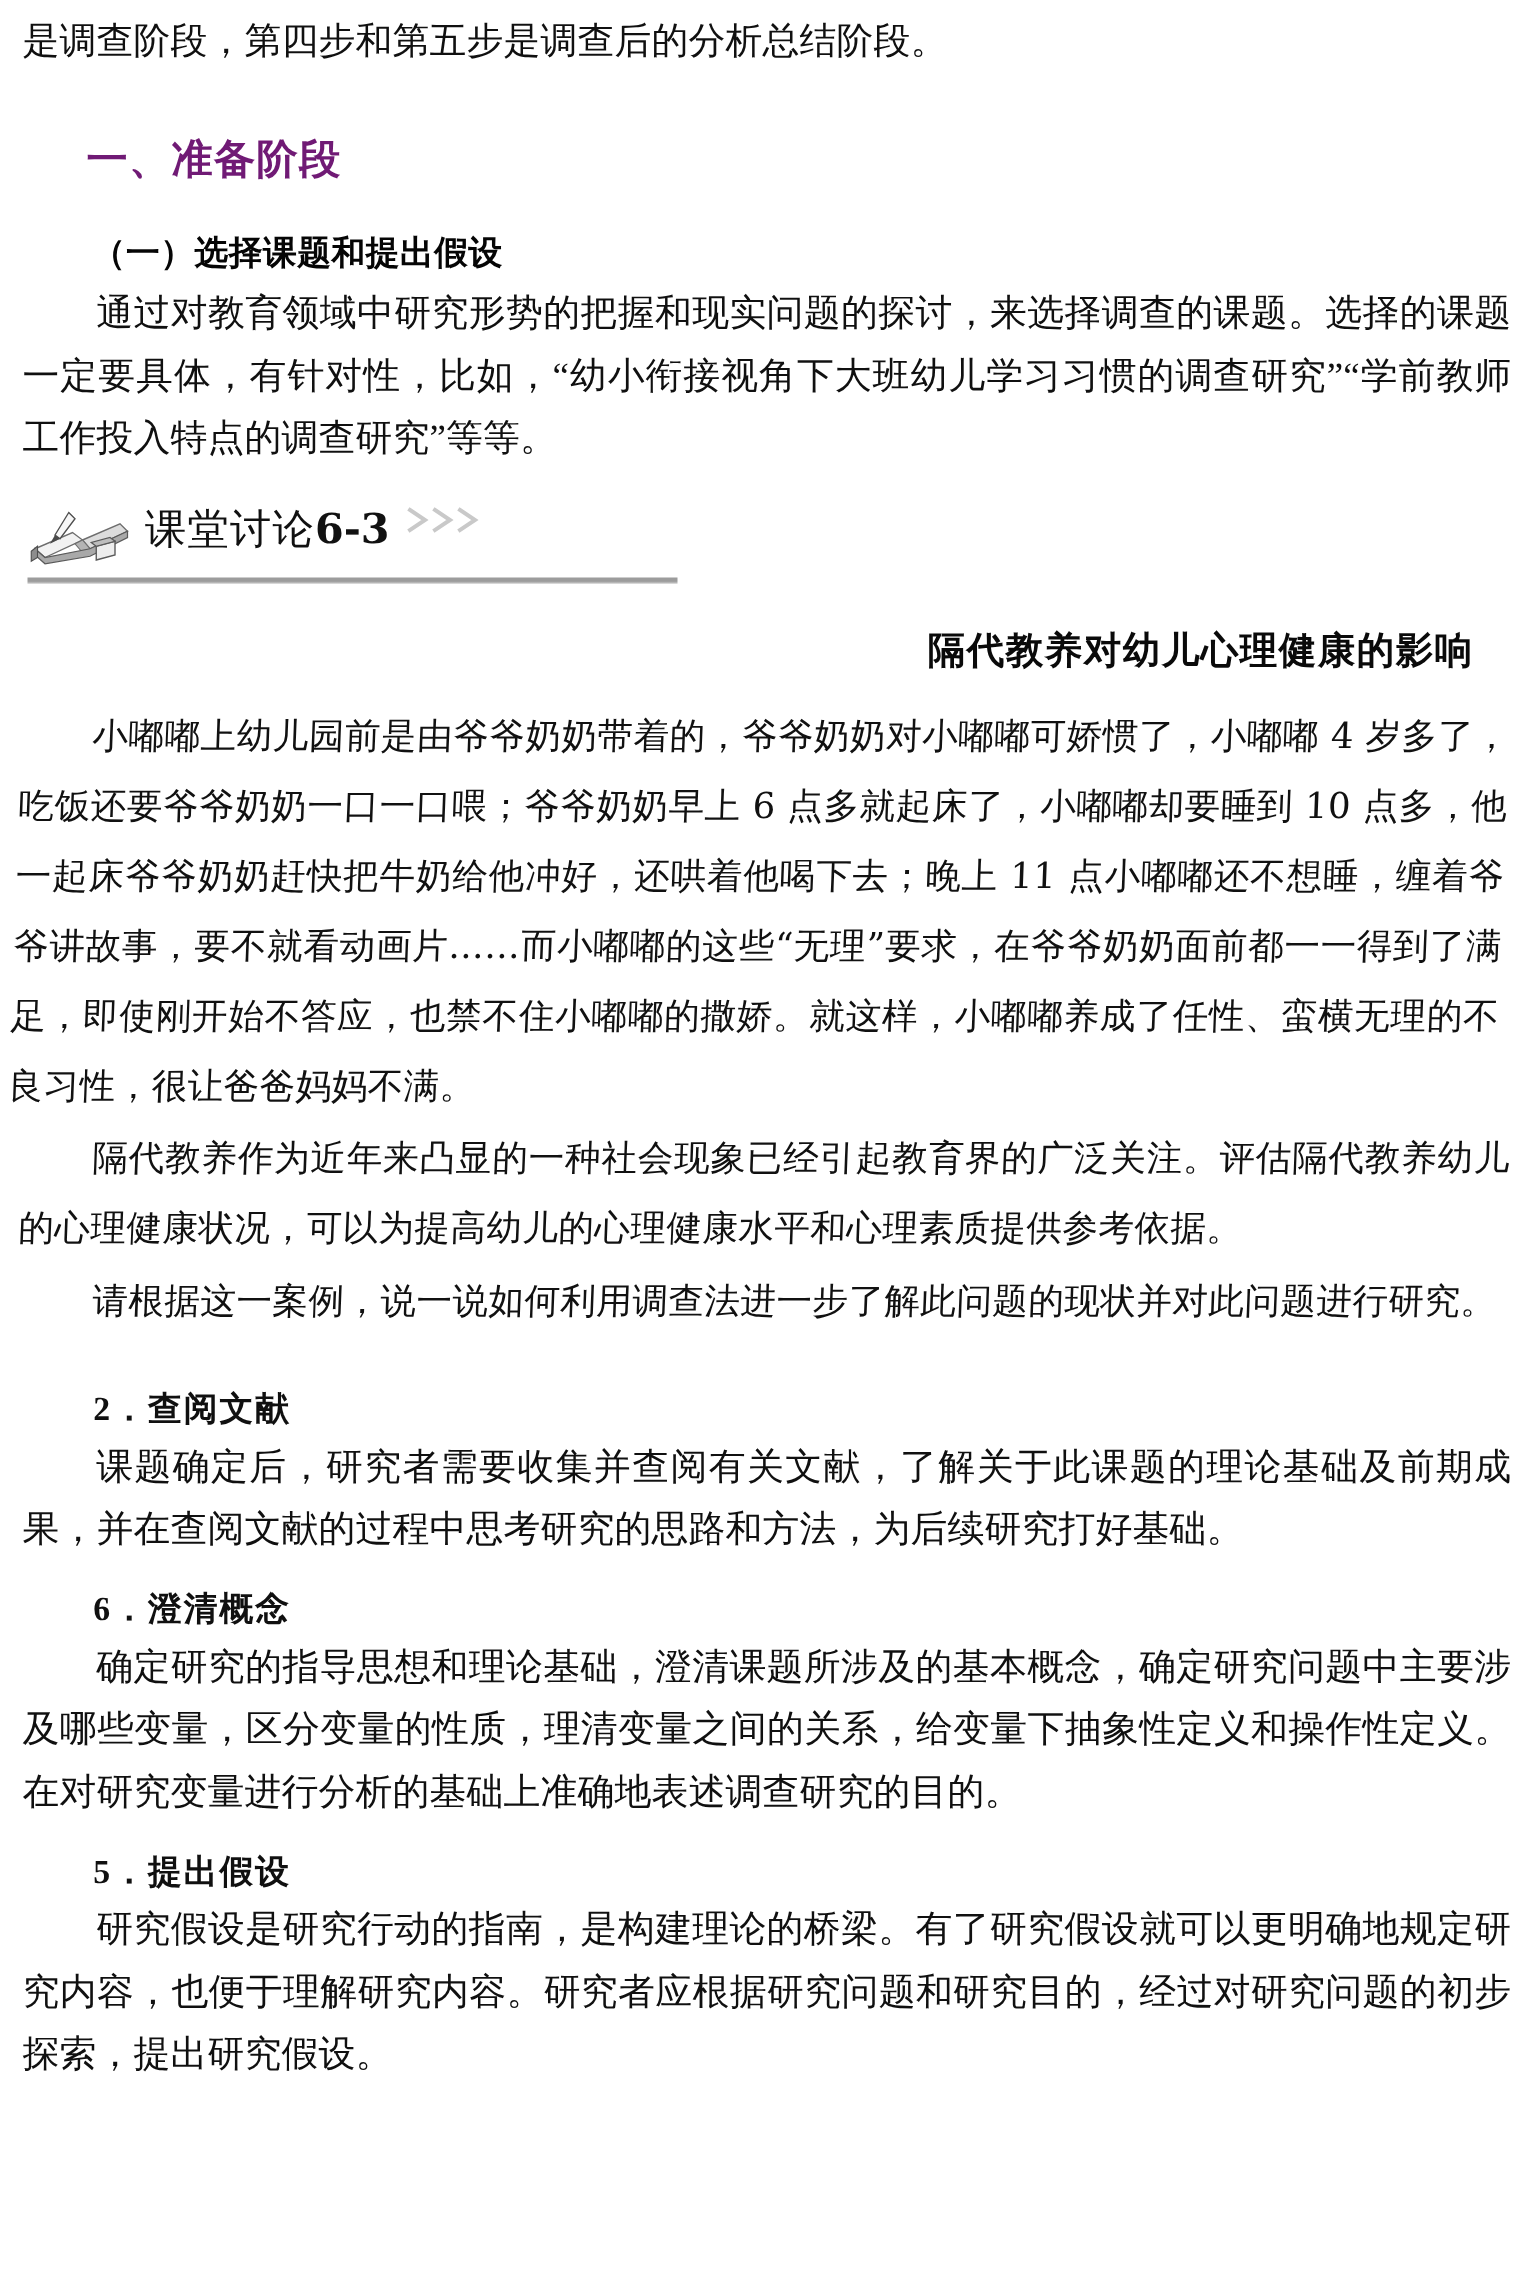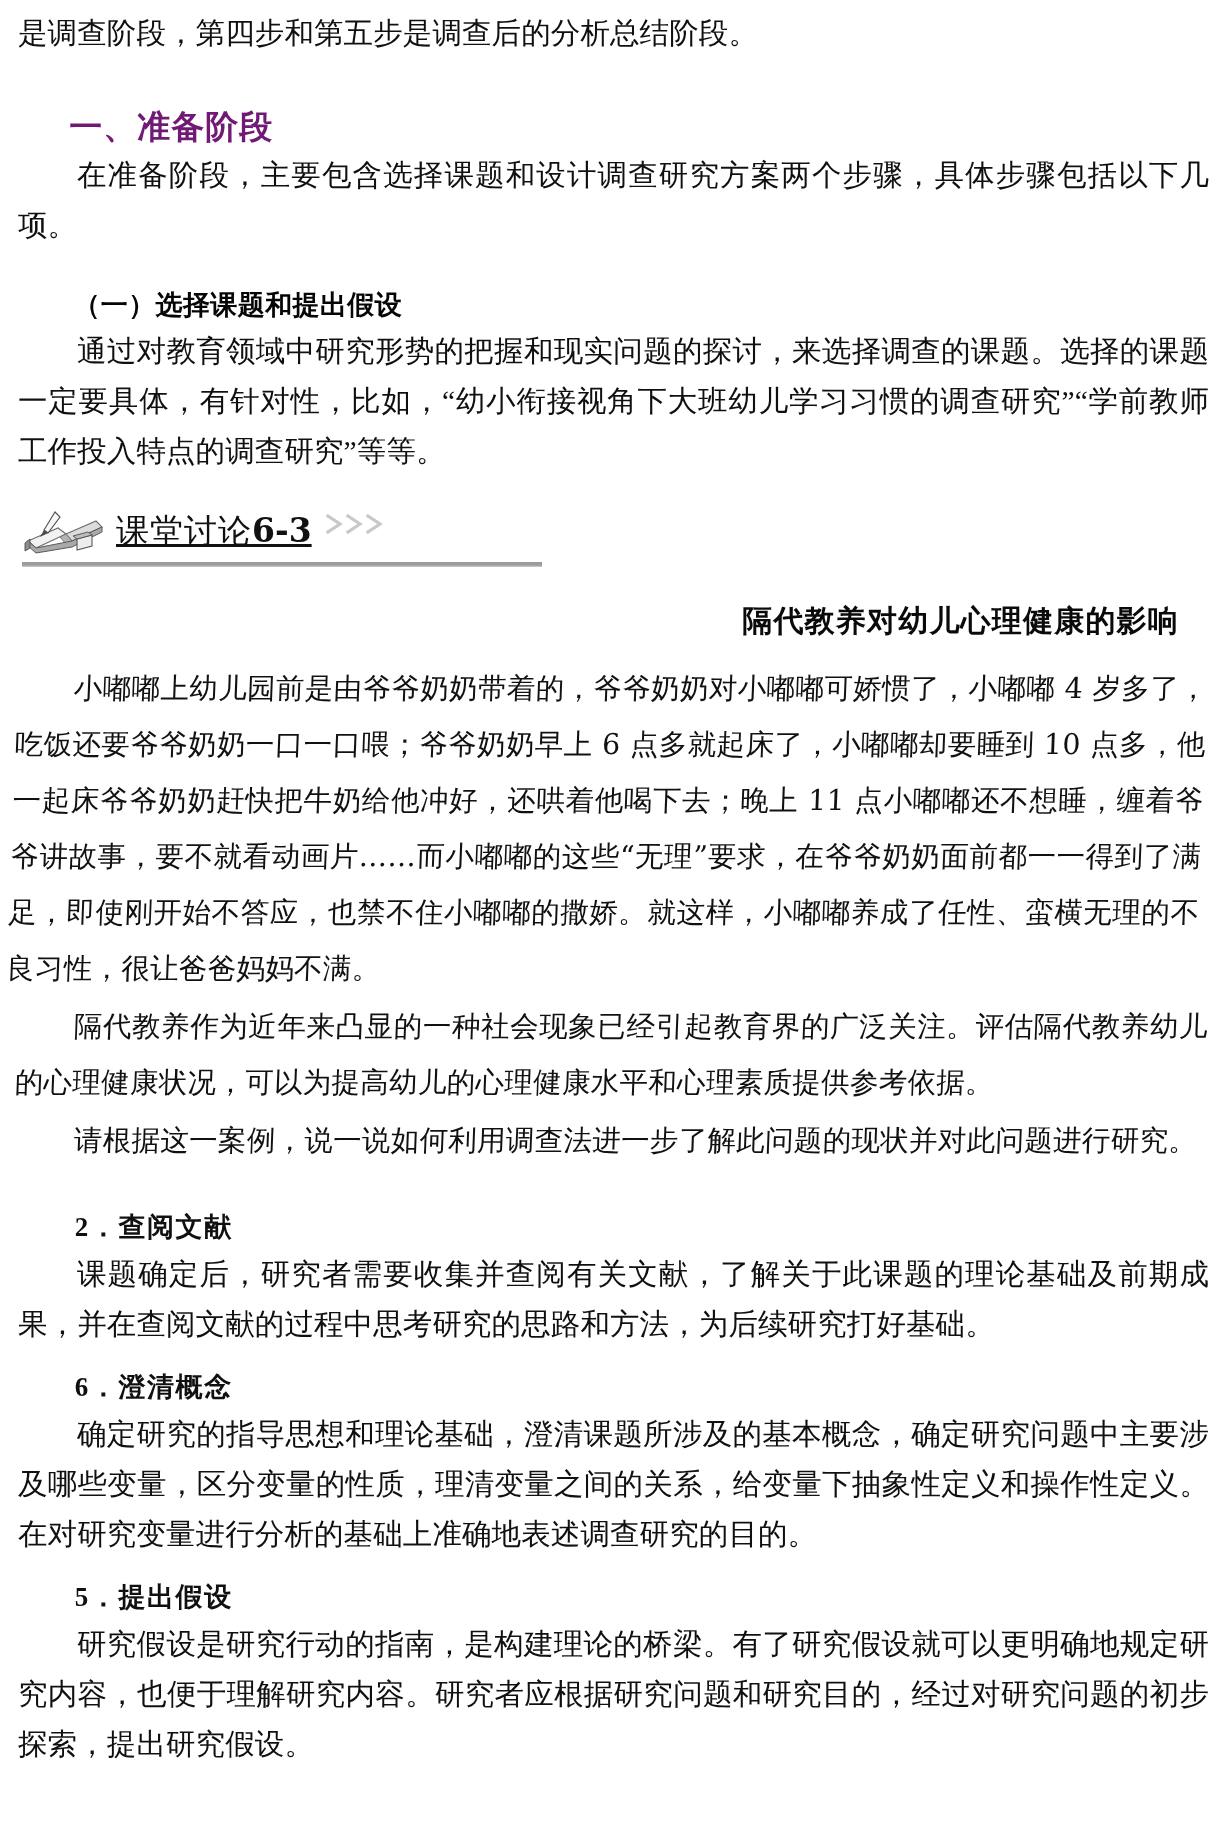--- a/index.html
+++ b/index.html
@@ -46,21 +46,21 @@
     font-family: "DejaVu Sans", "Liberation Sans", sans-serif;
     font-weight: bold;
     font-size: 33px;
     line-height: 46px;
     margin: 46px 0 0 0;
     text-indent: 1.55em;
     letter-spacing: 1px;
     color: #701a75;
   }
   .h2 {
-    font-family: Liberation Sans, sans-serif;
+    font-family: Liberation Mono, monospace;
     font-weight: bold;
     font-size: 27px;
     line-height: 42px;
     margin: 34px 0 0 0;
     text-indent: 2.05em;
     letter-spacing: 0.4px;
     color: #050505;
   }
   .h3 {
     font-size: 27px;
@@ -71,24 +71,23 @@
     color: #101010;
   }
 
   
   .discussion {
     margin-top: 30px;
   }
   .disc-header {
     position: relative;
     display: flex;
-    align-items: center;
+    align-items: flex-start;
     height: 54px;
     padding-left: 4px;
-    text-decoration: underline;
   }
   .disc-icon {
     width: 86px;
     height: 50px;
     flex: 0 0 86px;
     display: block;
     margin-right: 8px;
   }
   .disc-label {
     font-family: "DejaVu Serif", "Liberation Serif", serif;
@@ -152,21 +151,20 @@
 </style>
 </head>
 <body>
 
 <div class="page">
 
   <p class="p carryover">是调查阶段，第四步和第五步是调查后的分析总结阶段。</p>
 
   <h1 class="h1">一、准备阶段</h1>
 
-  <p class="p indent">在准备阶段，主要包含选择课题和设计调查研究方案两个步骤，具体步骤包括以下几项。</p>
 
   <h2 class="h2">（一）选择课题和提出假设</h2>
 
 
   <p class="p indent">通过对教育领域中研究形势的把握和现实问题的探讨，来选择调查的课题。选择的课题一定要具体，有针对性，比如，“幼小衔接视角下大班幼儿学习习惯的调查研究”“学前教师工作投入特点的调查研究”等等。</p>
 
   <div class="discussion">
 
     <div class="disc-header">
 

